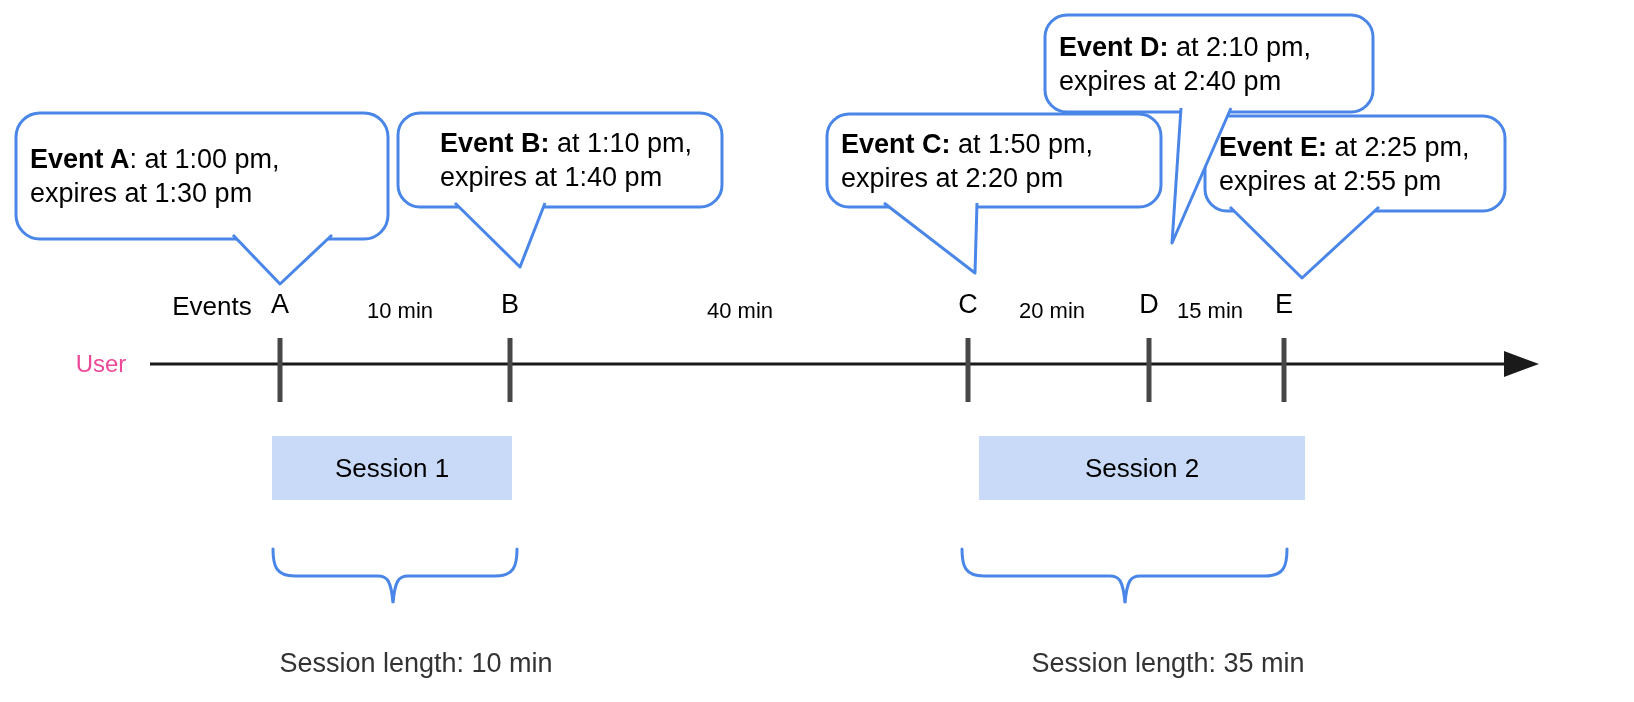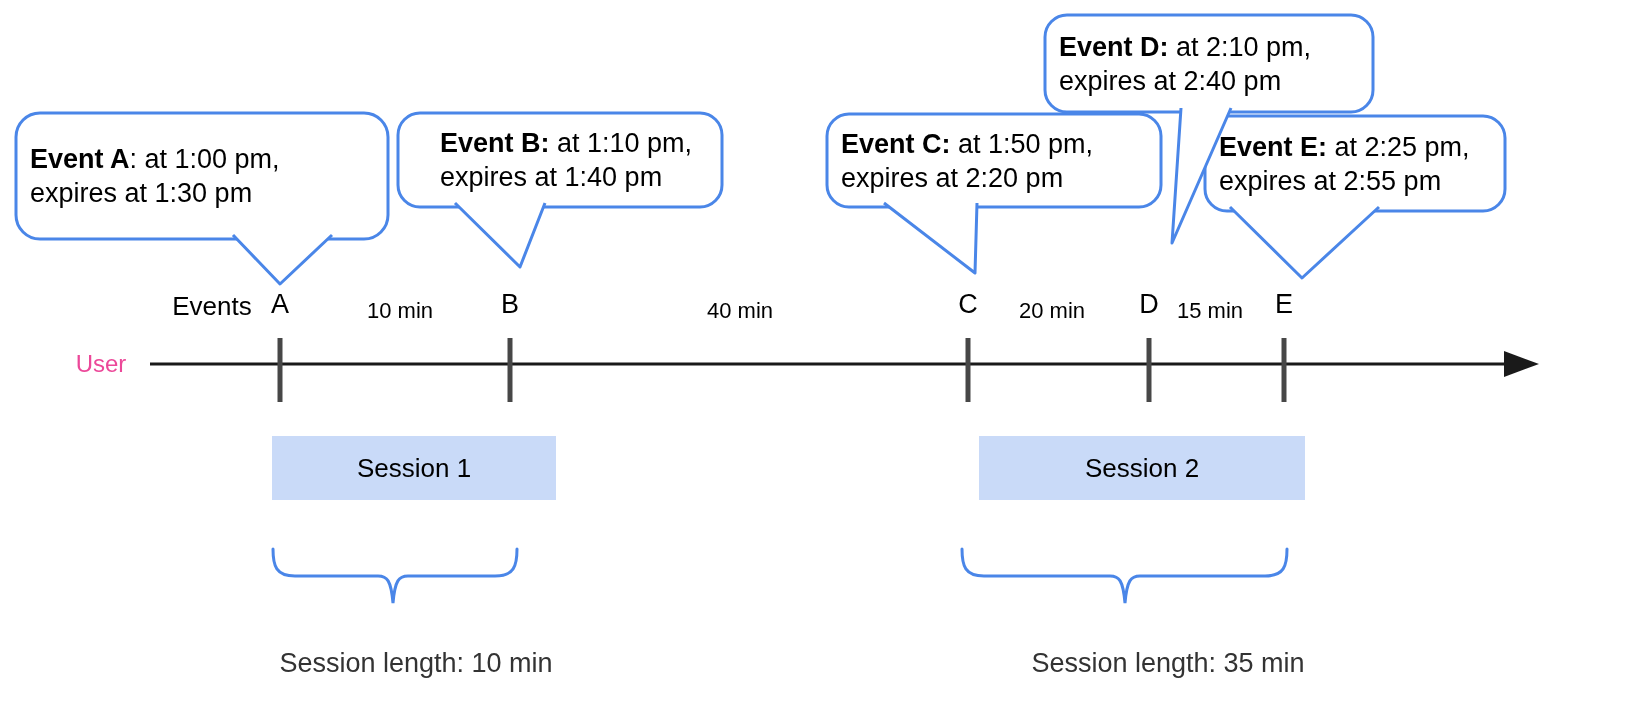--- a/index.html
+++ b/index.html
@@ -89,21 +89,21 @@
   <span class="mark-label" style="left:510px;top:289px;">B</span>
   <span class="mark-label" style="left:968px;top:289px;">C</span>
   <span class="mark-label" style="left:1149px;top:289px;">D</span>
   <span class="mark-label" style="left:1284px;top:289px;">E</span>
 
   <span class="interval-label" style="left:400px;top:298px;">10 min</span>
   <span class="interval-label" style="left:740px;top:298px;">40 min</span>
   <span class="interval-label" style="left:1052px;top:298px;">20 min</span>
   <span class="interval-label" style="left:1210px;top:298px;">15 min</span>
 
-  <div class="session-box" style="left:272px;top:436px;width:284px;height:64px;">
+  <div class="session-box" style="left:272px;top:436px;width:240px;height:64px;">
     <span>Session 1</span>
   </div>
   <div class="session-box" style="left:962px;top:436px;width:326px;height:64px;margin-left:17px;">
     <span>Session 2</span>
   </div>
 
   <span class="length-label" style="left:416px;top:648px;">Session length: 10 min</span>
   <span class="length-label" style="left:1168px;top:648px;">Session length: 35 min</span>
 
 </div>

